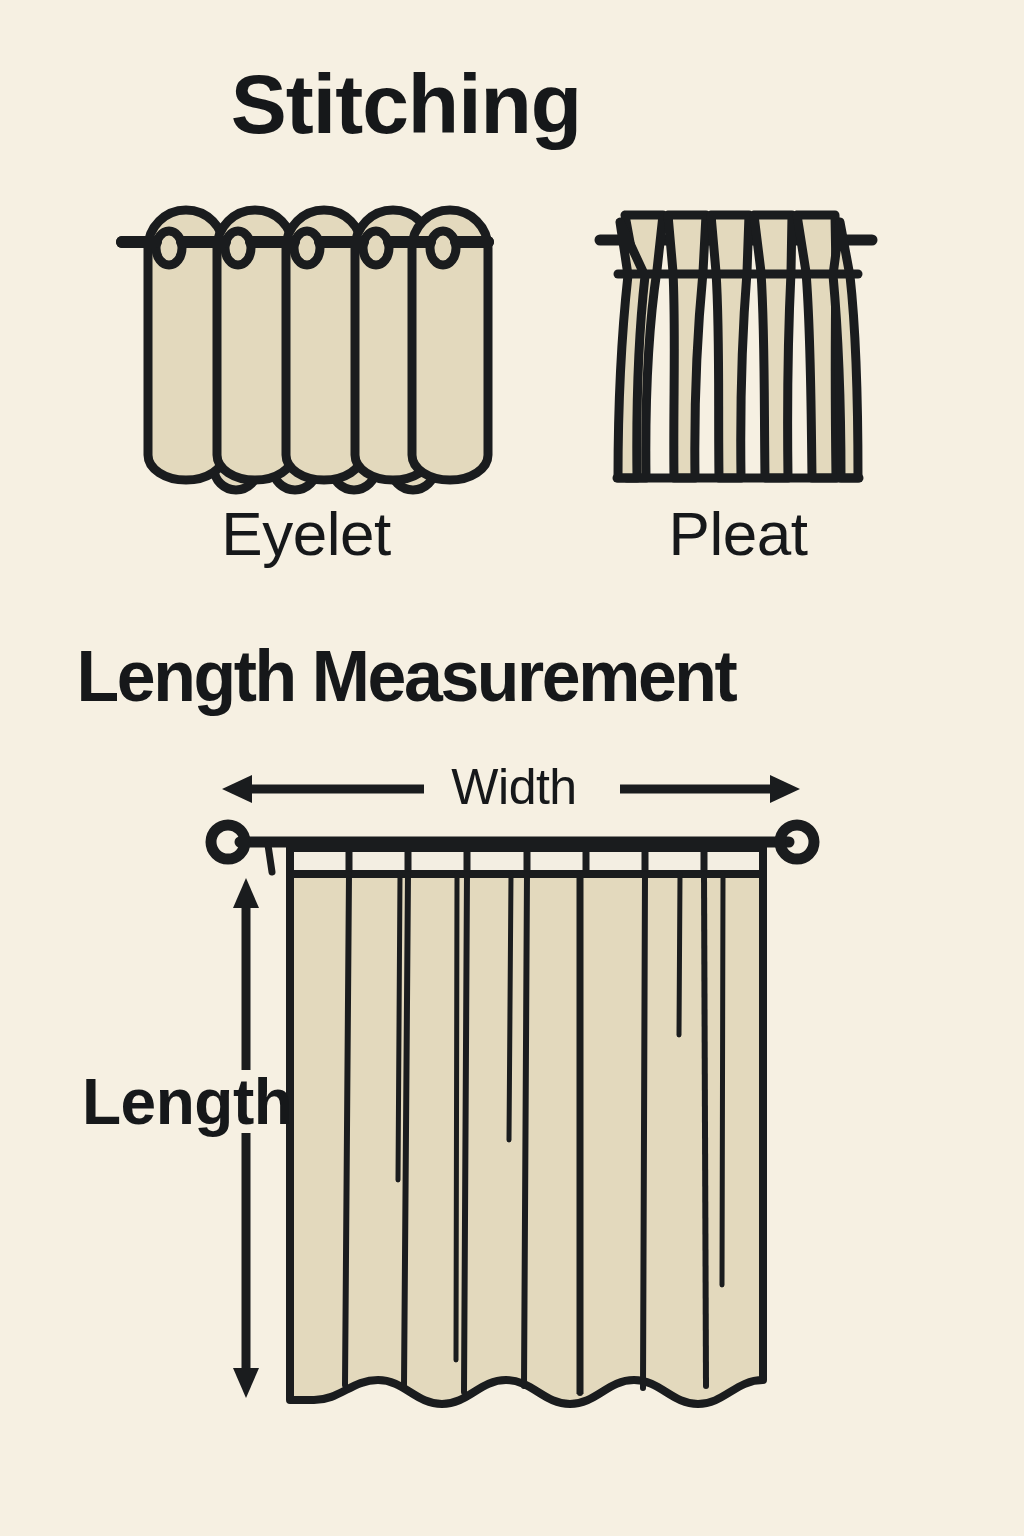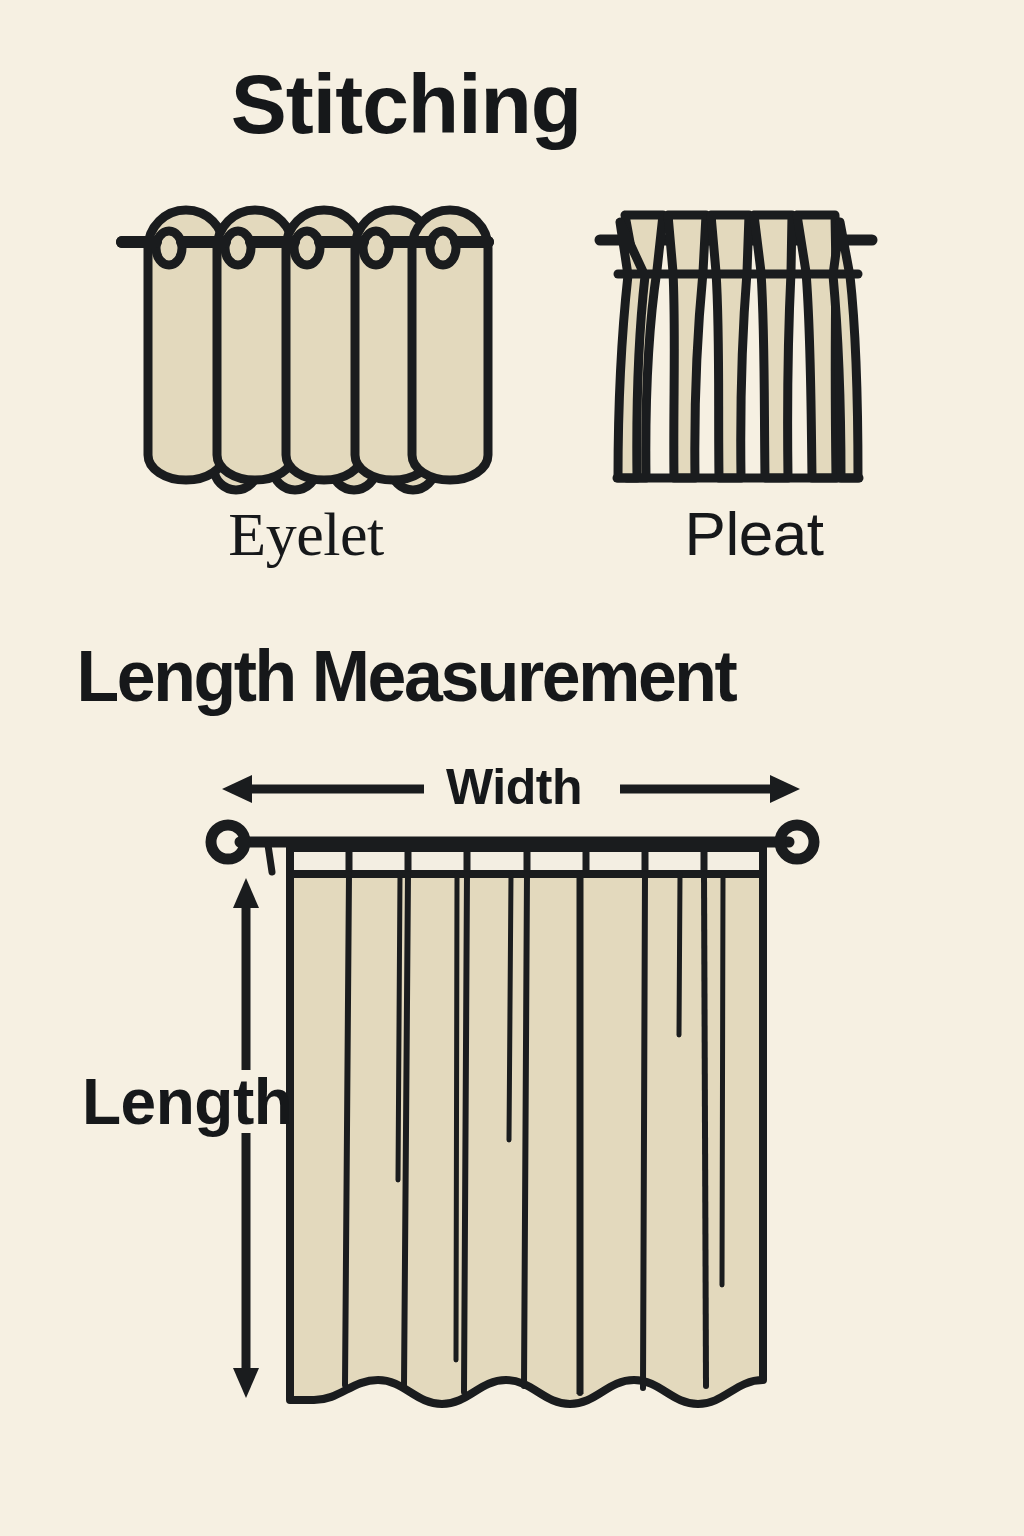--- a/index.html
+++ b/index.html
@@ -40,24 +40,23 @@
     letter-spacing: -1px;
   }
   #label-eyelet {
     left: 0;
     top: 503px;
     width: 612px;
     text-align: center;
     font-size: 62px;
     font-weight: 500;
     letter-spacing: -0.5px;
-    font-family: Liberation Serif, serif;
   }
   #label-pleat {
-    left: 548px;
+    left: 532px;
     top: 503px;
     width: 412px;
     text-align: center;
     font-size: 62px;
     font-weight: 500;
     letter-spacing: -0.5px;
   }
   #title-length-measurement {
     left: 0; right: 0;
     top: 640px;
@@ -66,21 +65,21 @@
     font-weight: 700;
     letter-spacing: -2.5px;
     transform: scaleX(0.97);
   }
   #label-width {
     left: 424px;
     top: 762px;
     width: 180px;
     text-align: center;
     font-size: 50px;
-    font-weight: 700;
+    font-weight: 400;
     letter-spacing: -0.5px;
   }
   #label-length {
     left: 82px;
     top: 1070px;
     font-size: 64px;
     font-weight: 600;
     letter-spacing: -0.5px;
   }
 </style>

